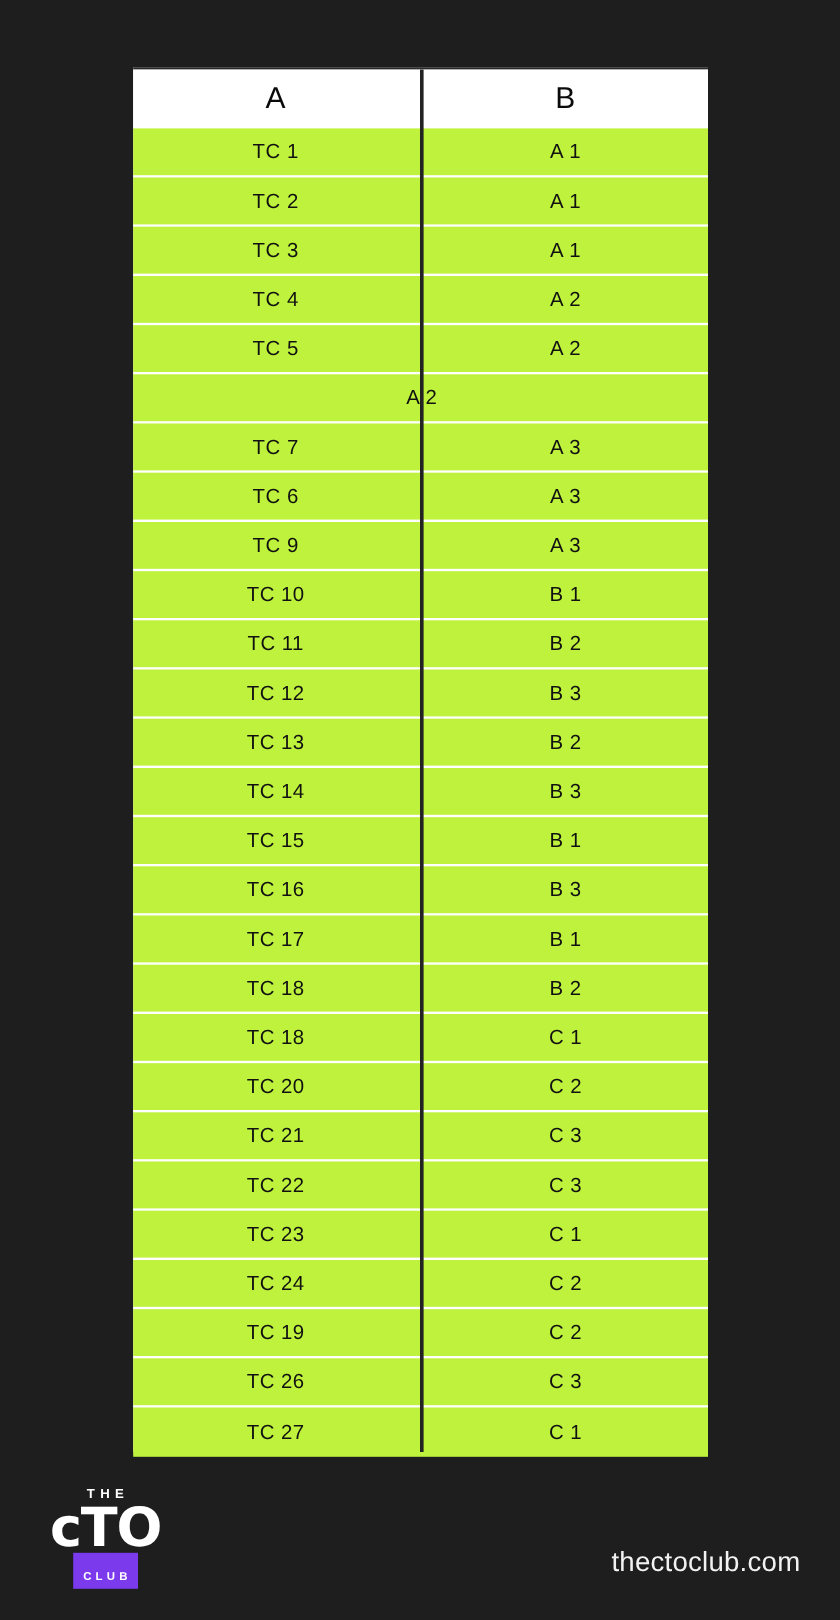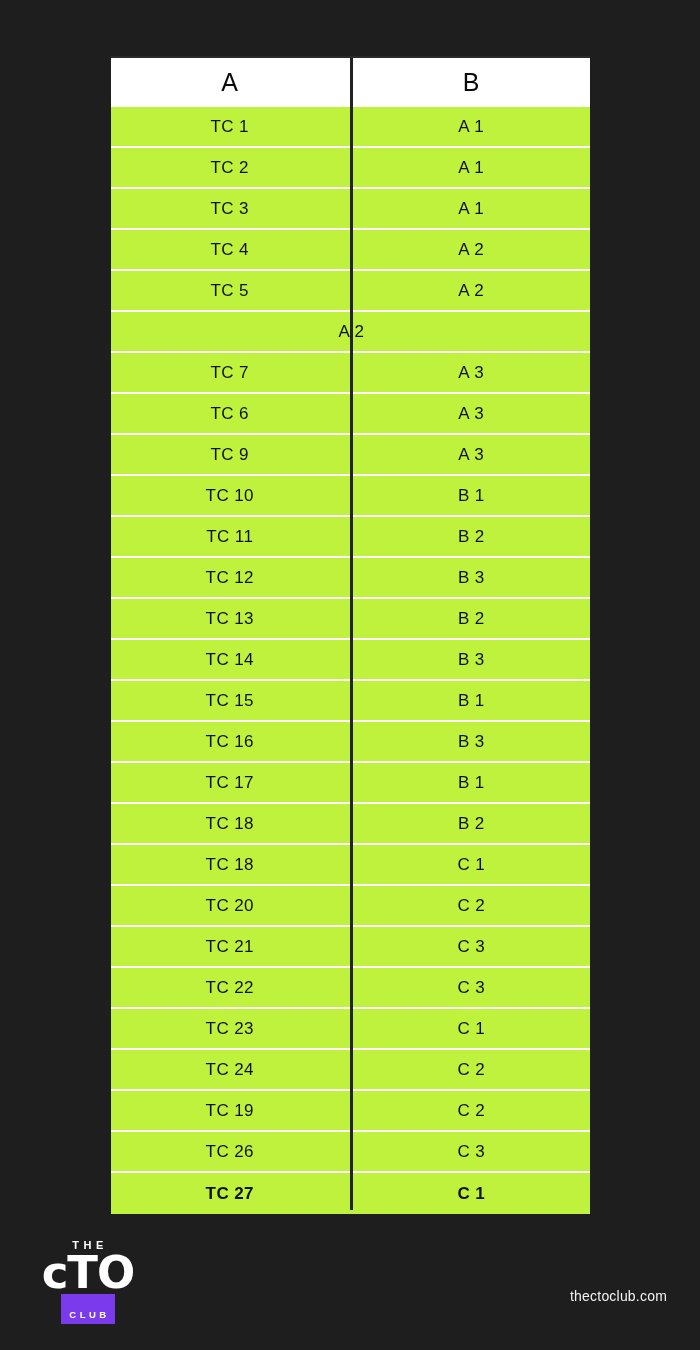--- a/index.html
+++ b/index.html
@@ -59,21 +59,20 @@
   }
 
   .t-row.body-row {
     height: 41px;
     background: #bef23c;
     border-bottom: 2px solid #ffffff;
   }
 
   .t-row.body-row:last-child {
     border-bottom: none;
-    font-weight: bold;
   }
 
   .cell {
     flex: 1 1 50%;
     display: flex;
     align-items: center;
     justify-content: center;
     color: #111111;
     font-size: 17px;
     letter-spacing: 0.4px;
@@ -136,21 +135,21 @@
     line-height: 1;
     padding: 16px 5px 4px 8px;
     margin-top: 2px;
   }
 
   #site-url {
     position: absolute;
     right: 33px;
     top: 58px;
     color: #f2f2f2;
-    font-size: 14px;
+    font-size: 23px;
     letter-spacing: 0.2px;
     text-align: right;
   }
 </style>
 </head>
 <body>
 
 <div id="table-card">
   <div class="table-grid">
     <div class="col-divider"></div>

